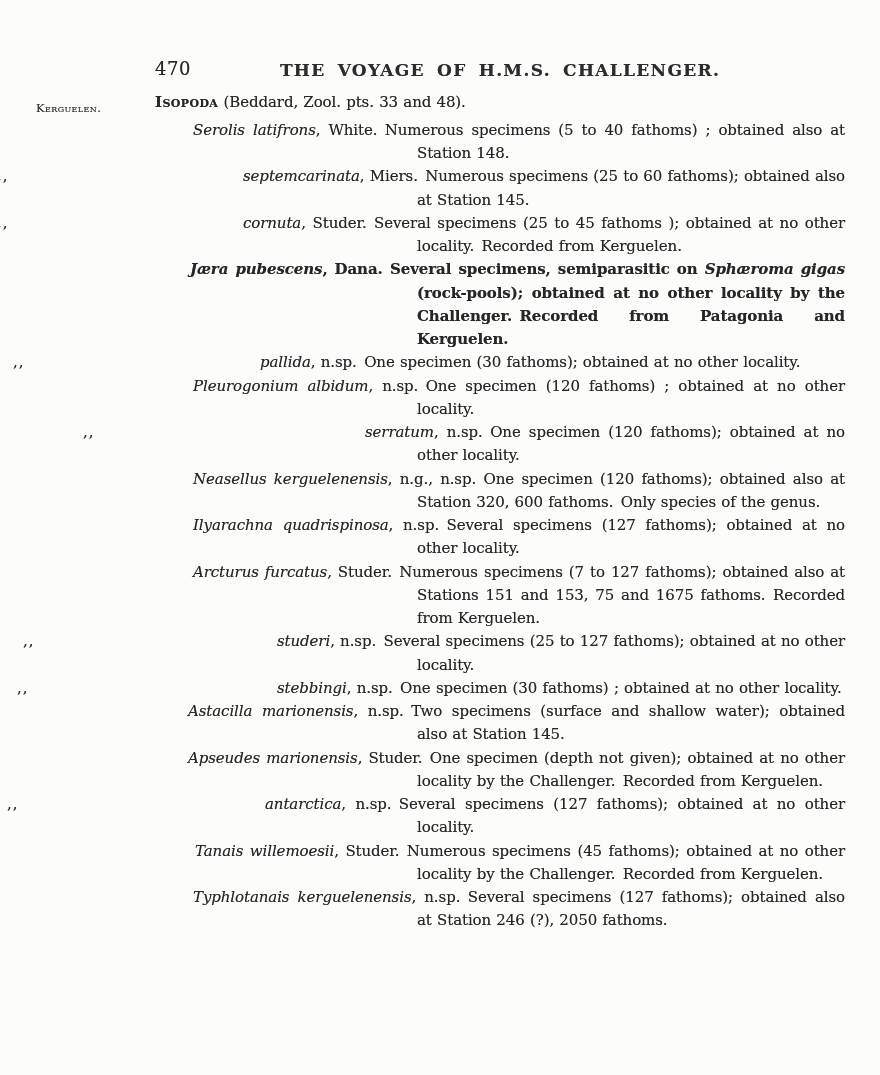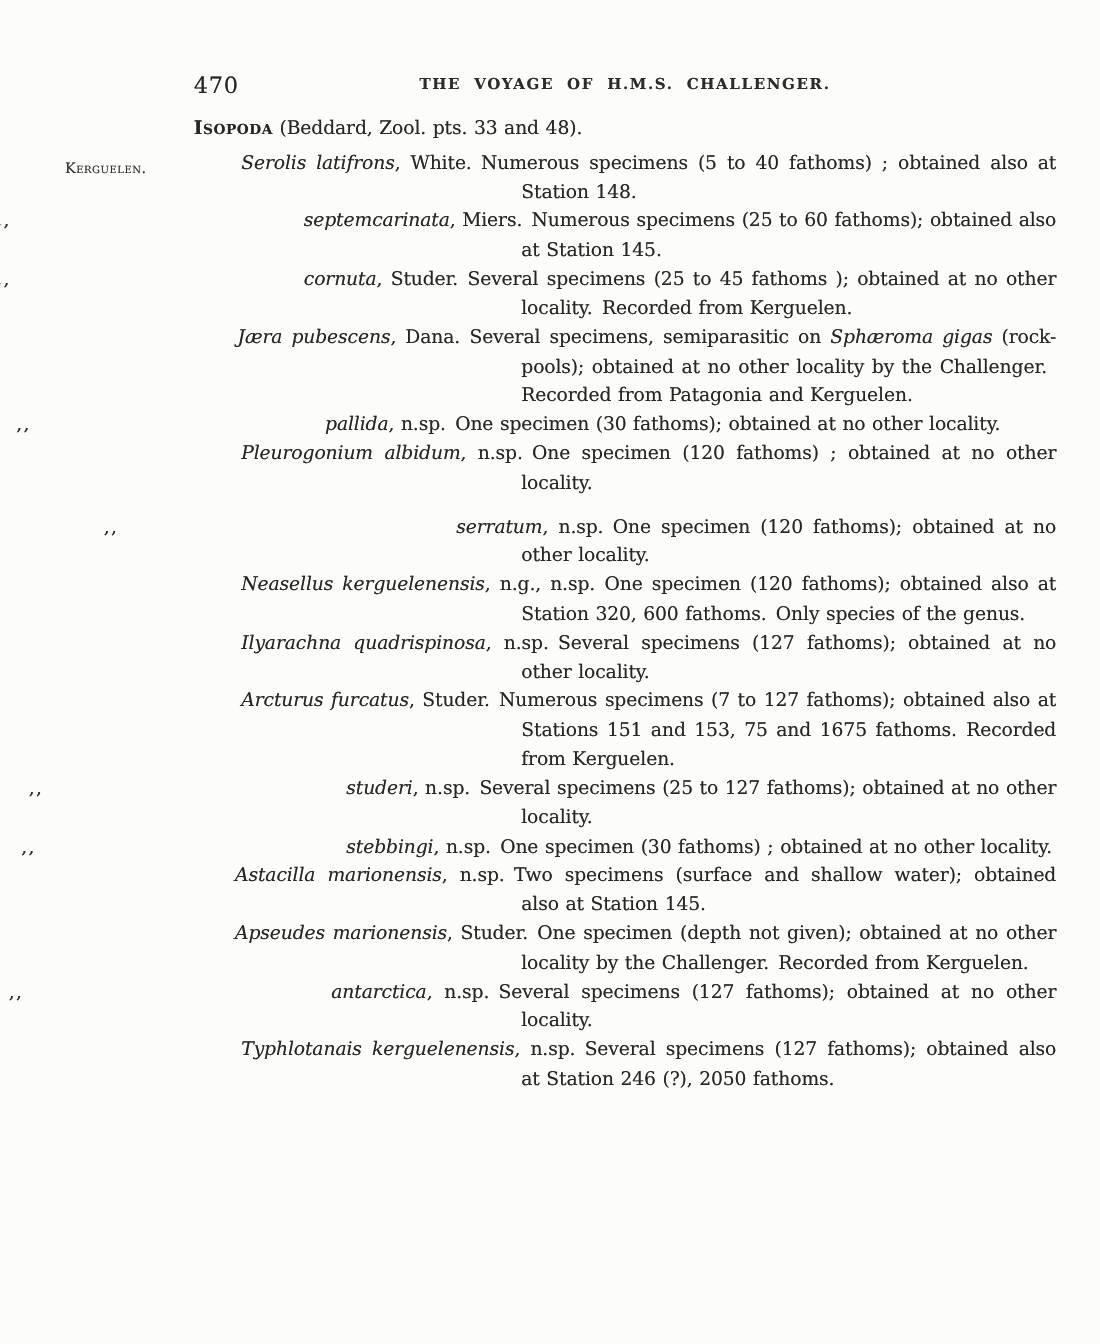--- a/index.html
+++ b/index.html
@@ -18,30 +18,30 @@
   .header-row {
     position: absolute; left: 155px; top: 58px; width: 690px; height: 22px;
   }
   .page-number {
     position: absolute; left: 0; top: 0;
     font-weight: 400; font-size: 18px; letter-spacing: 0.5px;
   }
   .running-title {
     position: absolute; left: 0; right: 0; top: 2px;
     text-align: center;
-    font-weight: 700; font-size: 12px;
+    font-weight: 700; font-size: 17px;
     letter-spacing: 1.3px; word-spacing: 5px;
     color: #2c2c2c;
   }
 
   
   .margin-note {
-    position: absolute; left: 52px; top: 101px;
+    position: absolute; left: 36px; top: 101px;
     font-variant: small-caps; font-size: 11.5px;
-    letter-spacing: 0.4px; color: #333; margin-top: 26px;
+    letter-spacing: 0.4px; color: #333;
   }
 
   
   .text-block {
     position: absolute; left: 155px; top: 91px; width: 690px;
     font-size: 15px; line-height: 23.25px;
     letter-spacing: -0.1px; word-spacing: 0.6px;
     text-align: justify;
   }
   .section-heading { margin: 0 0 4.5px 0; }
@@ -67,29 +67,30 @@
   </div>
 
   <div class="margin-note">Kerguelen.</div>
 
   <div class="text-block">
     <p class="section-heading"><span class="sc">Isopoda</span><span> (Beddard, Zool. pts. 33 and 48).</span></p>
     <div id="entries">
         <p class="entry" style="text-indent: -224px;"><i>Serolis latifrons</i><span>, White. </span><span><span>Numerous specimens (5 to 40 fathoms) ; obtained also at Station 148.</span></span></p>
         <p class="entry" style="text-indent: -210px;"><span class="ditto" style="width: 36px;">,,</span><i>septemcarinata</i><span>, Miers. </span><span><span>Numerous specimens (25 to 60 fathoms); obtained also at Station 145.</span></span></p>
         <p class="entry" style="text-indent: -210px;"><span class="ditto" style="width: 36px;">,,</span><i>cornuta</i><span>, Studer. </span><span><span>Several specimens (25 to 45 fathoms ); obtained at no other locality. Recorded from Kerguelen.</span></span></p>
-        <p class="entry" style="text-indent: -227px;"><i>Jæra pubescens</i><span>, Dana. </span><span><span>Several specimens, semiparasitic on </span><i>Sphæroma gigas</i><span> (rock-pools); obtained at no other locality by the Challenger. Recorded from Patagonia and Kerguelen.</span></span></p>
+        <p class="entry" style="text-indent: -227px; font-weight: bold;"><i>Jæra pubescens</i><span>, Dana. </span><span><span>Several specimens, semiparasitic on </span><i>Sphæroma gigas</i><span> (rock-pools); obtained at no other locality by the Challenger. Recorded from Patagonia and Kerguelen.</span></span></p>
         <p class="entry" style="text-indent: -202px;"><span class="ditto" style="width: 45px;">,,</span><i>pallida</i><span>, n.sp. </span><span><span>One specimen (30 fathoms); obtained at no other locality.</span></span></p>
         <p class="entry" style="text-indent: -224px;"><i>Pleurogonium albidum</i><span>, n.sp. </span><span><span>One specimen (120 fathoms) ; obtained at no other locality.</span></span></p>
-        <p class="entry" style="text-indent: -167px; margin-top: 12px;"><span class="ditto" style="width: 115px;">,,</span><i>serratum</i><span>, n.sp. </span><span><span>One specimen (120 fathoms); obtained at no other locality.</span></span></p>
+        <p class="entry" style="text-indent: -167px;"><span class="ditto" style="width: 115px;">,,</span><i>serratum</i><span>, n.sp. </span><span><span>One specimen (120 fathoms); obtained at no other locality.</span></span></p>
         <p class="entry" style="text-indent: -224px;"><i>Neasellus kerguelenensis</i><span>, n.g., n.sp. </span><span><span>One specimen (120 fathoms); obtained also at Station 320, 600 fathoms. Only species of the genus.</span></span></p>
         <p class="entry" style="text-indent: -224px;"><i>Ilyarachna quadrispinosa</i><span>, n.sp. </span><span><span>Several specimens (127 fathoms); obtained at no other locality.</span></span></p>
         <p class="entry" style="text-indent: -224px;"><i>Arcturus furcatus</i><span>, Studer. </span><span><span>Numerous specimens (7 to 127 fathoms); obtained also at Stations 151 and 153, 75 and 1675 fathoms. Recorded from Kerguelen.</span></span></p>
         <p class="entry" style="text-indent: -197px;"><span class="ditto" style="width: 57px;">,,</span><i>studeri</i><span>, n.sp. </span><span><span>Several specimens (25 to 127 fathoms); obtained at no other locality.</span></span></p>
         <p class="entry" style="text-indent: -200px;"><span class="ditto" style="width: 60px;">,,</span><i>stebbingi</i><span>, n.sp. </span><span><span>One specimen (30 fathoms) ; obtained at no other locality.</span></span></p>
         <p class="entry" style="text-indent: -229px;"><i>Astacilla marionensis</i><span>, n.sp. </span><span><span>Two specimens (surface and shallow water); obtained also at Station 145.</span></span></p>
         <p class="entry" style="text-indent: -229px;"><i>Apseudes marionensis</i><span>, Studer. </span><span><span>One specimen (depth not given); obtained at no other locality by the Challenger. Recorded from Kerguelen.</span></span></p>
         <p class="entry" style="text-indent: -205px;"><span class="ditto" style="width: 53px;">,,</span><i>antarctica</i><span>, n.sp. </span><span><span>Several specimens (127 fathoms); obtained at no other locality.</span></span></p>
+        <p class="entry" style="text-indent: -222px;"><i>Tanais willemoesii</i><span>, Studer. </span><span><span>Numerous specimens (45 fathoms); obtained at no other locality by the Challenger. Recorded from Kerguelen.</span></span></p>
         <p class="entry" style="text-indent: -224px;"><i>Typhlotanais kerguelenensis</i><span>, n.sp. </span><span><span>Several specimens (127 fathoms); obtained also at Station 246 (?), 2050 fathoms.</span></span></p>
       </div>
   </div>
 
 </div>
 
 </body></html>

